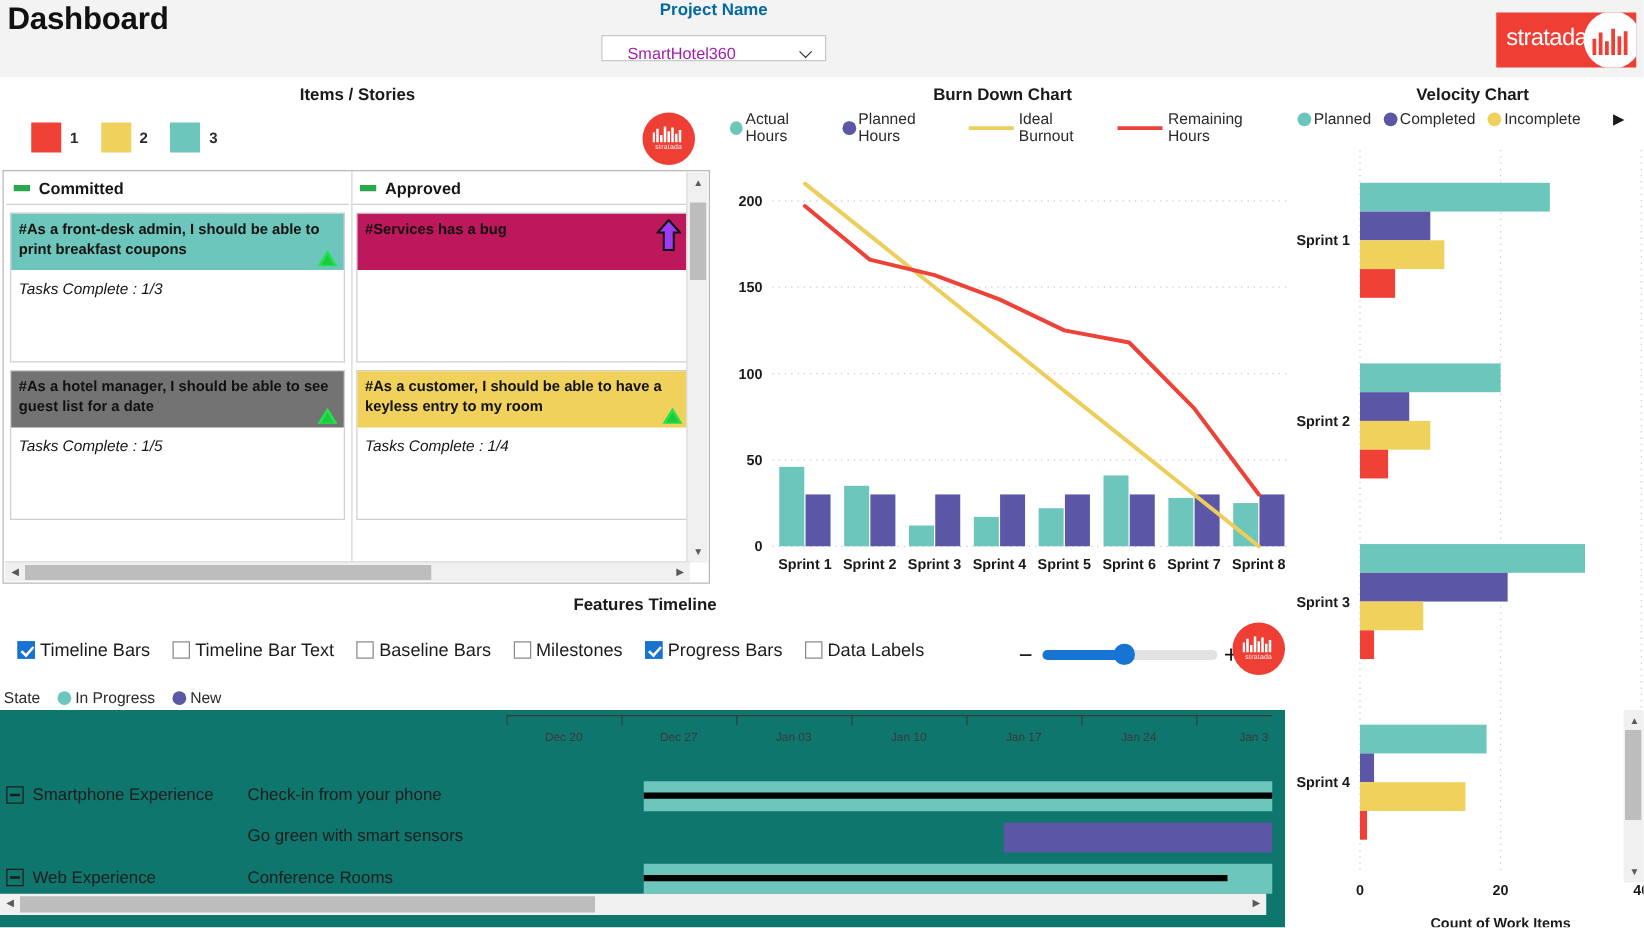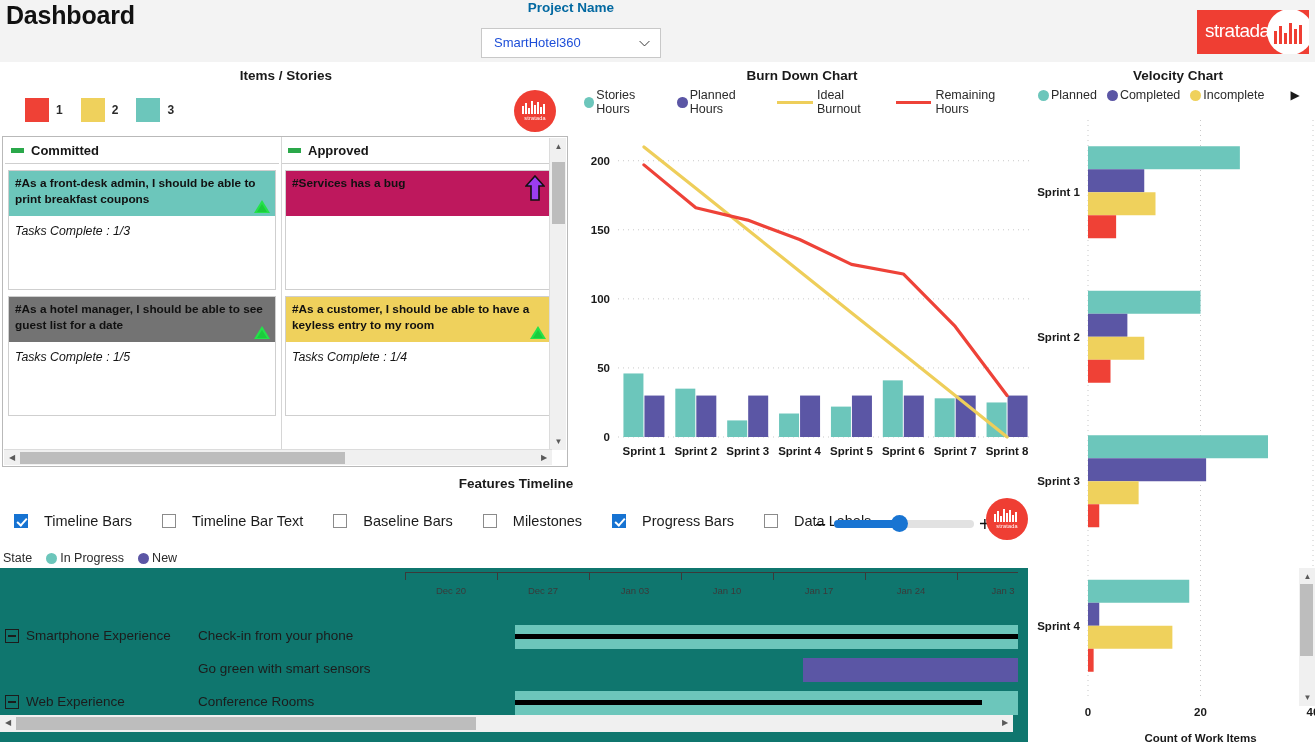--- a/index.html
+++ b/index.html
@@ -20,23 +20,23 @@
   }
   .dash-title {
     position:absolute; left:6px; top:1px;
     font-size:25px; font-weight:700; color:#111; letter-spacing:-.2px;
   }
   .proj-label {
     position:absolute; left:481px; top:0px; width:180px; text-align:center;
     font-size:13.5px; font-weight:700; color:#0369a1;
   }
   .proj-select {
-    position:absolute; left:481px; top:28px; width:180px; height:30px;
+    position:absolute; left:481px; top:28px; width:180px; height:21px;
     background:#fff; border:1px solid #c8c8c8;
-    font-size:13px; color:#1d4ed8; padding:6px 12px;
+    font-size:13px; color:#a21caf; padding:6px 20px;
   }
   .proj-chev {
     position:absolute; right:9px; top:8px; width:13px; height:13px;
   }
   .brandbar {
     position:absolute; right:6px; top:10px; width:112px; height:44px;
     background:#ef3e33; overflow:hidden;
   }
   .brandbar .bname {
     position:absolute; left:8px; top:10px;
@@ -94,21 +94,21 @@
   .legend-row { display:flex; align-items:center; gap:0; font-size:12.5px; color:#2b2b2b; }
   .legend-row .dot { width:11px; height:11px; border-radius:50%; display:inline-block; }
   .legend-row .line { width:38px; height:3px; display:inline-block; }
   .legend-row .lg { margin-right:10px; }
   .legend-row .lgl { margin-left:4px; margin-right:9px; }
 
   
   .vel-wrap { position:absolute; left:1035px; top:88px; width:280px; height:654px; }
 
   
-  .ft-checks { position:absolute; left:14px; top:513px; display:flex; align-items:center; gap:12px; }
+  .ft-checks { position:absolute; left:14px; top:513px; display:flex; gap:0; }
   .cbx { width:14px; height:14px; border:1px solid #8b8b8b; background:#fff; display:inline-block; position:relative; vertical-align:middle;}
   .cbx.on { background:#1673d2; border-color:#1673d2; }
   .cbx.on::after { content:""; position:absolute; left:4px; top:1px; width:4px; height:8px;
     border:solid #fff; border-width:0 2px 2px 0; transform:rotate(42deg); }
   .ft-checks .clabel { font-size:14.5px; color:#1c1c1c; margin:0 18px 0 4px; }
   .state-row { position:absolute; left:3px; top:551px; display:flex; align-items:center; font-size:12.5px; color:#2b2b2b;}
   .state-row .sdot { width:11px; height:11px; border-radius:50%; display:inline-block; margin-left:14px;}
   .state-row .slbl { margin-left:3px; }
 
   .zoomctl { position:absolute; left:815px; top:512px; width:170px; height:24px; }
@@ -249,21 +249,21 @@
     <div class="sb-h">
       <div class="sb-harrow" style="left:0;">◀</div>
       <div class="thumb"></div>
       <div class="sb-harrow" style="right:0;">▶</div>
     </div>
   </div>
 
   <div class="bd-wrap">
     <div class="legend-row" style="margin-left:14px;">
       <span class="dot" style="background:#6cc6bb"></span>
-      <span class="lg" style="margin-left:2px">Stories Hours</span>
+      <span class="lg" style="margin-left:2px">Actual Hours</span>
       <span class="dot" style="background:#5b56a5"></span>
       <span class="lg" style="margin-left:2px">Planned Hours</span>
       <span class="line" style="background:#eece5a"></span>
       <span class="lgl">Ideal Burnout</span>
       <span class="line" style="background:#ee4238"></span>
       <span class="lgl">Remaining Hours</span>
     </div>
 
     <svg id="bd-svg" width="465" height="365" viewBox="0 0 465 365" style="position:absolute;left:0;top:22px;">
         <line x1="48" y1="327" x2="463" y2="327" stroke="#c9c9c9" stroke-width="1" stroke-dasharray="1,4"></line>

